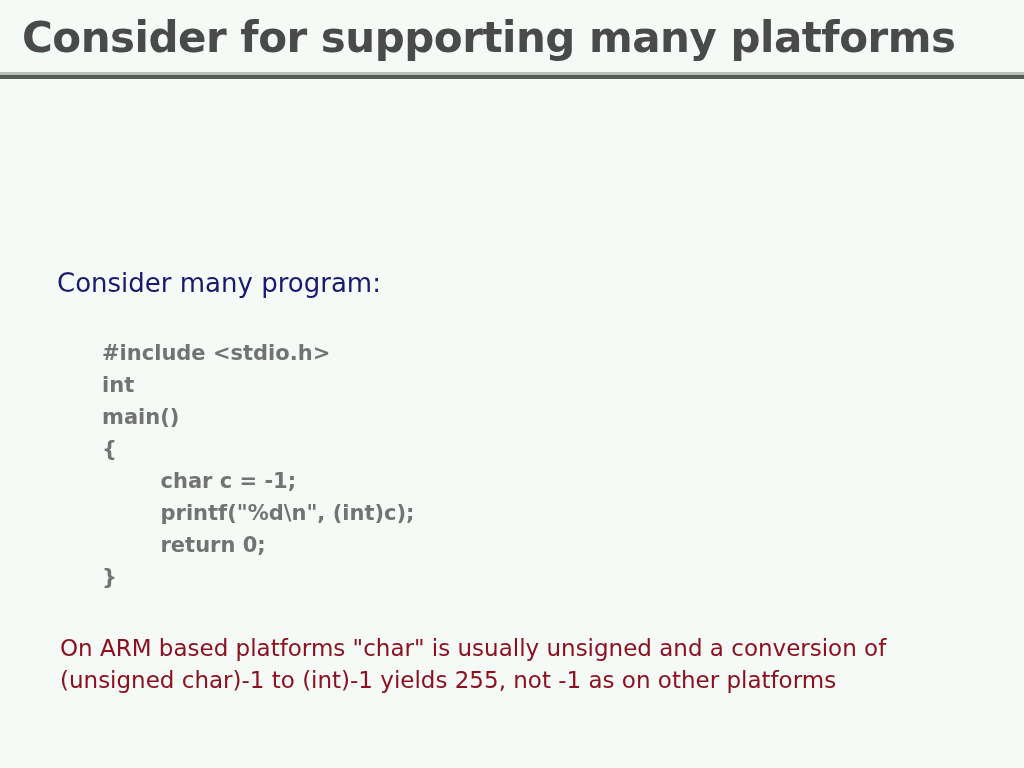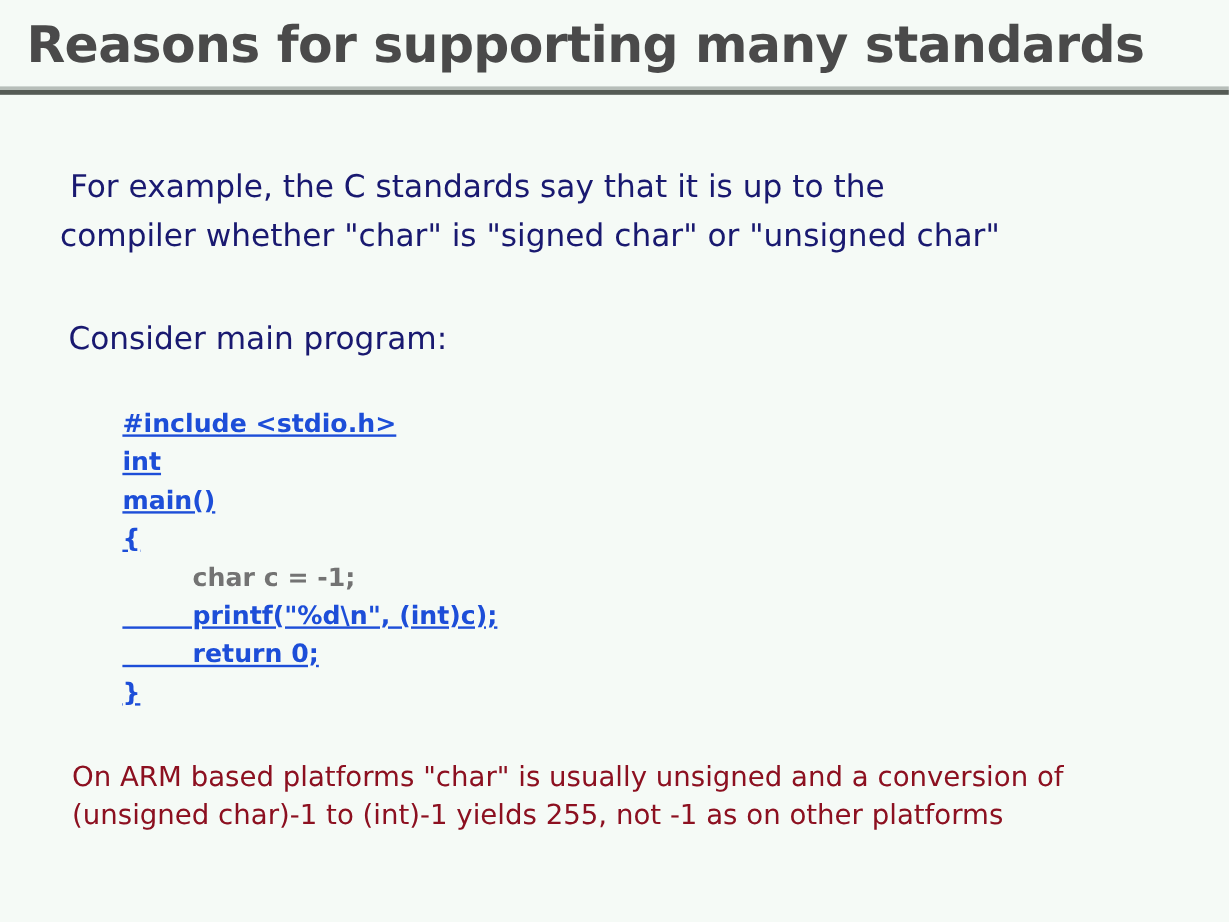--- a/index.html
+++ b/index.html
@@ -88,51 +88,49 @@
     font-family: "DejaVu Sans", sans-serif;
     font-size: 21px;
     font-weight: bold;
     line-height: 32px;
     white-space: pre;
   }
   .code-line {
     height: 32px;
     white-space: pre;
   }
-  .code-green { color: #1d4ed8; text-decoration: underline; }
+  .code-green { color: #737373; }
   .code-red   { color: #737373; }
 
   
   .para-red {
     position: absolute;
     left: 60px;
     top: 632px;
     width: 930px;
     color: #8c1020;
     font-family: "DejaVu Sans", sans-serif;
     font-size: 23px;
     line-height: 32px;
     white-space: pre-wrap;
   }
 </style>
 </head>
 <body>
 
 <div class="slide">
 
-  <div class="slide-title">Reasons for supporting many standards</div>
+  <div class="slide-title">Consider for supporting many platforms</div>
 
   <div class="title-rule">
     <div class="rule-light"></div>
     <div class="rule-dark"></div>
   </div>
 
-  <div class="para-blue" id="intro-para"> For example, the C standards say that it is up to the
-compiler whether "char" is "signed char" or "unsigned char"</div>
 
-  <div class="para-blue" id="consider-line">Consider main program:</div>
+  <div class="para-blue" id="consider-line">Consider many program:</div>
 
   <div class="code-block"><div class="code-line code-green">#include &lt;stdio.h&gt;</div><div class="code-line code-green">int</div><div class="code-line code-green">main()</div><div class="code-line code-green">{</div><div class="code-line code-red">        char c = -1;</div><div class="code-line code-green">        printf("%d\n", (int)c);</div><div class="code-line code-green">        return 0;</div><div class="code-line code-green">}</div></div>
 
   <div class="para-red">On ARM based platforms "char" is usually unsigned and a conversion of
 (unsigned char)-1 to (int)-1 yields 255, not -1 as on other platforms</div>
 
 </div>
 
 </body></html>

